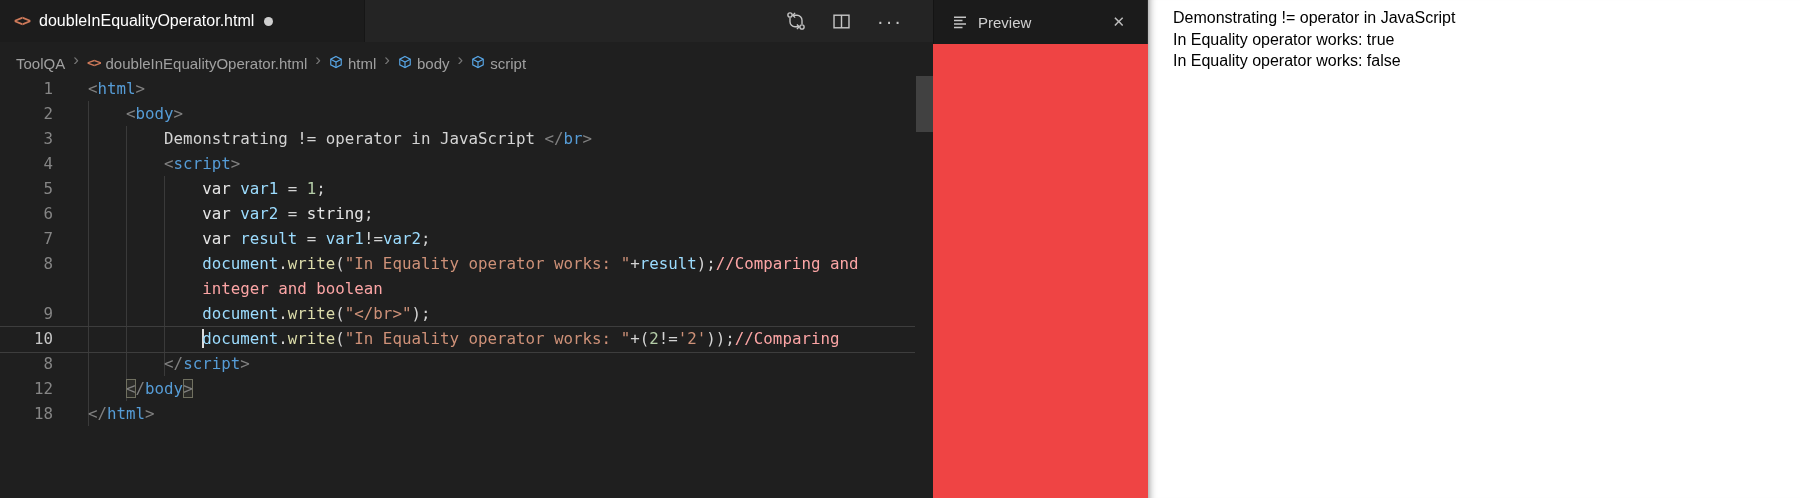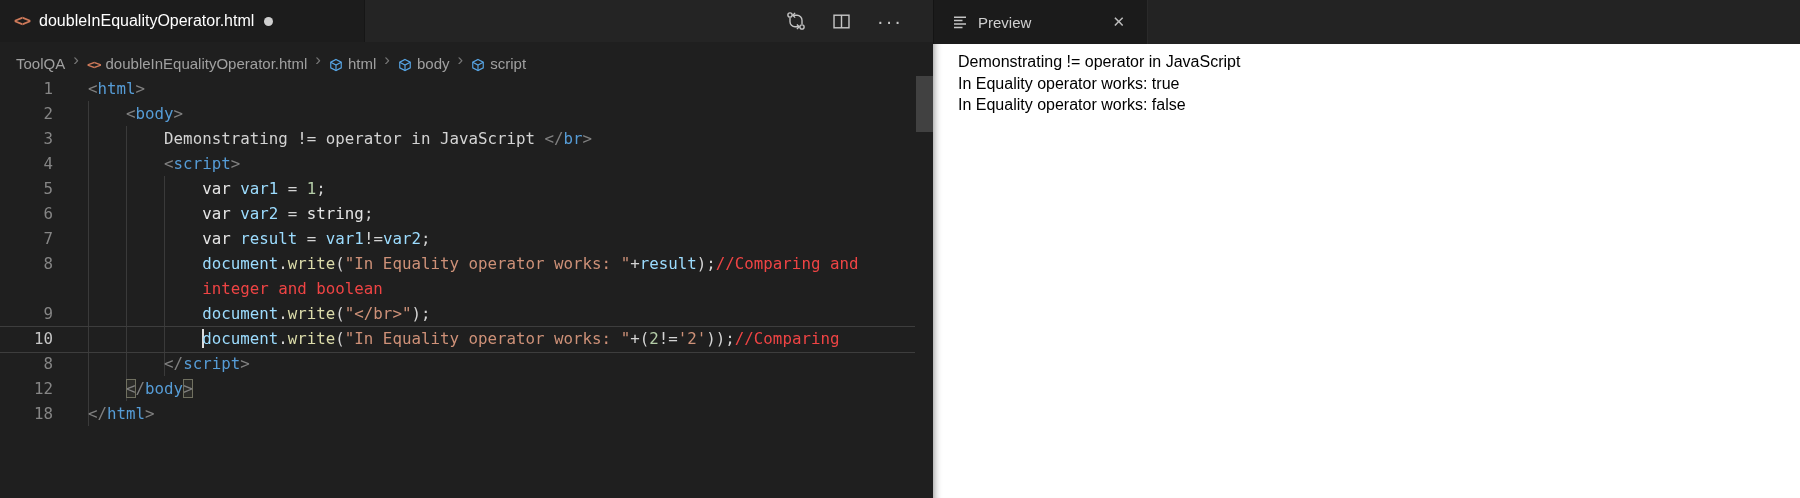--- a/index.html
+++ b/index.html
@@ -22,21 +22,21 @@
     color:#cf7a5a; font-family:"DejaVu Sans Mono", monospace;
     font-size:15px; font-weight:bold; letter-spacing:-1px; margin-right:9px;
   }
   .tab-label { color:#ffffff; font-size:16px; }
   .dot { width:9px; height:9px; border-radius:50%; background:#cfcfcf; margin-left:10px; }
   .tab-actions { margin-left:auto; display:flex; align-items:center; gap:26px; padding-right:30px; }
   .icon-btn { background:none; border:none; padding:0; cursor:pointer; display:flex; align-items:center; color:#c5c5c5; }
   .ellipsis { color:#c5c5c5; font-size:20px; letter-spacing:2px; line-height:10px; }
 
   .breadcrumb { height:34px; display:flex; align-items:center; padding-left:16px; color:#a0a0a0; font-size:15px; }
-  .bc-item { display:flex; align-items:flex-end; gap:5px; cursor:pointer;margin-top:8px; }
+  .bc-item { display:flex; align-items:flex-start; gap:5px; cursor:pointer;margin-top:8px; }
   .bc-sep { color:#767676; font-size:17px; margin:0 8px; line-height:1; }
   .bc-code-icon { color:#cf7a5a; font-family:"DejaVu Sans Mono",monospace; font-size:13px; font-weight:bold; letter-spacing:-1px; }
 
   .code-area { position:relative; }
   .guide { position:absolute; width:1px; background:#3a3a3a; }
   .row { position:relative; display:flex; height:25px; line-height:25px;
          font-family:"DejaVu Sans Mono", monospace; font-size:15.8px; white-space:pre; }
   .row.current::before {
     content:""; position:absolute; left:0; right:18px; top:0; height:25px;
     border-top:1px solid #3d3d3d; border-bottom:1px solid #3d3d3d;
@@ -46,31 +46,31 @@
   .code { position:relative; color:#d4d4d4; }
 
   .tk-p   { color:#808080; }
   .tk-tag { color:#569cd6; }
   .tk-txt { color:#d4d4d4; }
   .tk-kw  { color:#e5e5e5; }
   .tk-var { color:#9cdcfe; }
   .tk-num { color:#b5cea8; }
   .tk-str { color:#ce9178; }
   .tk-fn  { color:#dcdcaa; }
-  .tk-cmt { color:#ef4444; }
+  .tk-cmt { color:#fca5a5; }
   .tk-op  { color:#d4d4d4; }
   .tk-ws  { }
   .tk-phl { color:#808080; outline:1px solid #707060; outline-offset:-1px; background:rgba(120,120,100,0.12); }
 
   .cursor { display:inline-block; width:2px; height:19px; background:#dcdcdc; vertical-align:-4px; margin-right:-2px; }
 
   .scrollbar-thumb { position:absolute; top:76px; right:0; width:17px; height:56px; background:rgba(130,130,130,0.35); }
 
   
-  .preview-pane { flex:1; display:flex; flex-direction:column; background:#ef4444; }
+  .preview-pane { flex:1; display:flex; flex-direction:row; background:#ef4444; }
   .preview-header { height:44px; background:#232323; display:flex; align-items:stretch; border-left:1px solid #141414; }
   .preview-tab { width:214px; background:#1b1b1b; display:flex; align-items:center; padding:0 18px; border-right:1px solid #2a2a2a; cursor:pointer; }
   .preview-tab-icon { display:flex; margin-right:10px; }
   .preview-tab-label { color:#d0d0d0; font-size:15px; }
   .preview-close { margin-left:auto; background:none; border:none; color:#bdbdbd; font-size:15px; cursor:pointer; padding:2px 4px; }
   .preview-content {
     flex:1; background:#ffffff; color:#000000;
     font-size:16px; line-height:21.5px; padding:7px 0 0 25px;
     box-shadow: inset 9px 0 9px -9px rgba(0,0,0,0.55);
   }

